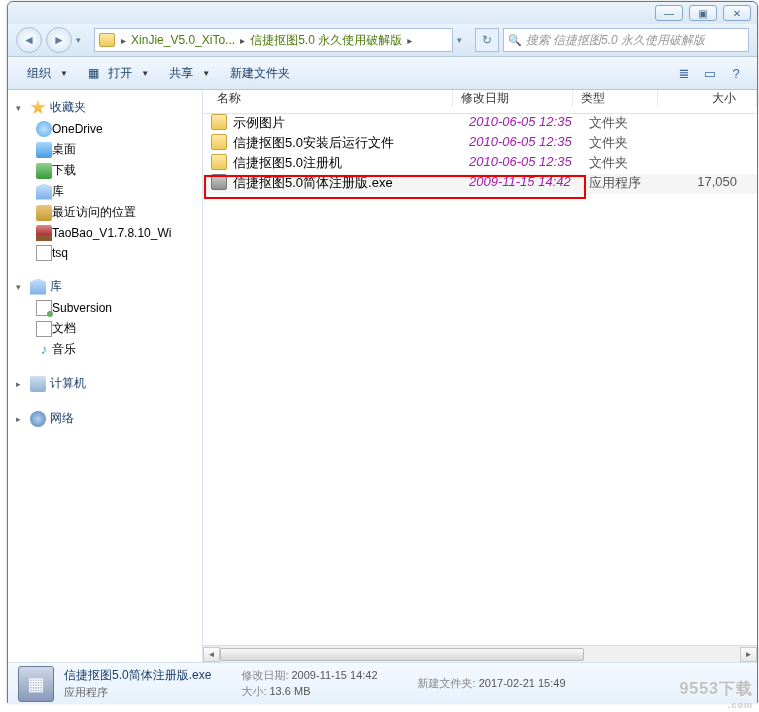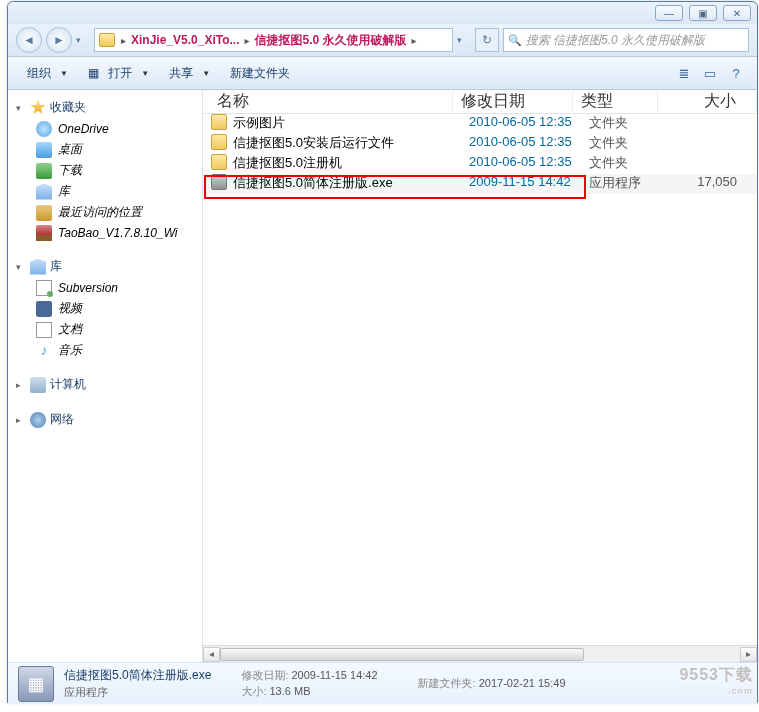--- a/index.html
+++ b/index.html
@@ -10,21 +10,21 @@
 
 .titlebar { height: 22px; background: linear-gradient(#eaf2fb,#dce8f6); border-radius: 6px 6px 0 0; display:flex; justify-content:flex-end; align-items:center; padding:0 6px; gap:6px;}
 .win-btn { width:28px; height:16px; border:1px solid #8aa8c6; border-radius:3px; background:linear-gradient(#f7fbff,#dfeaf7); font-size:10px; display:flex; align-items:center; justify-content:center; color:#4a6a8a; cursor:default;}
 .win-close{ font-family:Arial; }
 
 
 .addr-row { height:33px; background:linear-gradient(#eaf3fc,#d9e7f5); display:flex; align-items:center; padding:0 8px; gap:4px; border-bottom:1px solid #b5c9de;}
 .nav-btn { width:26px; height:26px; border-radius:50%; border:1px solid #a9c0da; background:radial-gradient(#fff,#cfe1f3); display:flex; align-items:center; justify-content:center; color:#5a7ca0; font-size:12px;}
 .nav-small{ width:14px;height:26px;display:flex;align-items:center;color:#5a7ca0;font-size:9px;}
 .breadcrumb { flex:1; height:24px; background:#fff; border:1px solid #a9c0da; display:flex; align-items:center; padding:0 4px; font-size:12px; overflow:hidden;}
-.crumb { padding:0 3px; color:#be185d; white-space:nowrap;font-weight:bold;}
+.crumb { padding:0 3px; color:#4d7c0f; white-space:nowrap;}
 .crumb-arrow { color:#555; padding:0 2px; font-size:10px;}
 .folder-ico{width:16px;height:14px;background:linear-gradient(#ffe9a6,#f0c95b);border:1px solid #c9a33d;border-radius:2px;margin-right:4px;}
 .refresh{width:24px;height:24px;border:1px solid #a9c0da;background:#e8f1fb;display:flex;align-items:center;justify-content:center;color:#5a7ca0;font-size:12px;}
 .search-box{width:246px;height:24px;border:1px solid #a9c0da;background:#fff;display:flex;align-items:center;padding:0 4px;}
 .search-box span.ico{color:#888;margin-right:4px;font-size:11px;}
 .search-box .txt{flex:1;font-size:12px;color:#999;font-style:italic;white-space:nowrap;overflow:hidden;}
 
 
 .toolbar{height:33px;background:linear-gradient(#f3f8fe,#dce9f7);border-bottom:1px solid #b5c9de;display:flex;align-items:center;padding:0 10px;gap:2px;font-size:12px;}
 .tb-item{padding:3px 8px;color:#1a3e6a;border:1px solid transparent;border-radius:3px;display:flex;align-items:center;gap:9px;}
@@ -32,75 +32,75 @@
 .tb-right{margin-left:auto;display:flex;gap:4px;}
 .tb-icon{width:22px;height:22px;display:flex;align-items:center;justify-content:center;color:#3a6aa0;border:1px solid transparent;border-radius:3px;font-size:13px;}
 
 
 .main{display:flex;height:572px;}
 .sidebar{width:195px;border-right:1px solid #d8e3f0;background:#fff;padding:6px 0;overflow:hidden;}
 .side-group{margin-bottom:12px;}
 .side-header{display:flex;align-items:center;padding:3px 8px;font-size:12px;color:#1a3e6a;gap:4px;}
 .side-header .exp{width:10px;font-size:9px;color:#666;}
 .side-header .star{width:16px;height:16px;background:linear-gradient(#ffd76b,#f0a92b);clip-path:polygon(50% 0,61% 35%,98% 35%,68% 57%,79% 91%,50% 70%,21% 91%,32% 57%,2% 35%,39% 35%);}
-.side-item{display:flex;align-items:center;padding:2px 8px 2px 28px;font-size:12px;gap:6px;white-space:nowrap;overflow:hidden;font-style:italic;}
+.side-item{display:flex;align-items:center;padding:2px 8px 2px 28px;font-size:12px;white-space:nowrap;overflow:hidden;}
 .ico16{width:16px;height:16px;flex-shrink:0;}
 .ico-cloud{background:radial-gradient(#bde3ff,#5aa9e6);border-radius:50%;}
 .ico-dl{background:linear-gradient(#8fd18f,#3a9a3a);border-radius:2px;}
 .ico-desktop{background:linear-gradient(#a8d8ff,#4a9ae0);border-radius:2px;}
 .ico-lib{background:linear-gradient(#c7e0fa,#7ab0e8);clip-path:polygon(0 100%,0 20%,50% 0,100% 20%,100% 100%);}
 .ico-recent{background:linear-gradient(#e8c880,#c99a30);border-radius:2px;}
 .ico-rar{background:linear-gradient(#d88,#a33);border-radius:2px 2px 0 0;border-bottom:6px solid #8a5a2a;}
 .ico-txt{background:#fff;border:1px solid #999;}
 .ico-svn{background:#fff;border:1px solid #999;position:relative;}
 .ico-svn:after{content:"";position:absolute;width:6px;height:6px;background:#6aaa6a;border-radius:50%;right:-2px;bottom:-2px;}
 .ico-video{background:#4a6a9a;border-radius:2px;}
 .ico-pic{background:linear-gradient(#cfe8ff,#8abfe8);border-radius:2px;}
 .ico-doc{background:#fff;border:1px solid #999;}
 .ico-music{color:#4aa0e0;font-size:14px;line-height:14px;text-align:center;}
 .ico-computer{background:linear-gradient(#d0e0f0,#90b0d0);border-radius:2px;}
 .ico-network{background:radial-gradient(#b0d0f0,#5080b0);border-radius:50%;}
 
 .content{flex:1;display:flex;flex-direction:column;background:#fff;position:relative;}
-.col-headers{height:24px;border-bottom:1px solid #e0e4ea;display:flex;align-items:center;font-size:16px;color:#333;}
+.col-headers{height:24px;border-bottom:1px solid #e0e4ea;display:flex;align-items:flex-start;font-size:12px;color:#333;}
 .col-h{padding:0 8px;border-right:1px solid #e8ecf2;}
 .col-name{width:250px;padding-left:14px;}
 .col-date{width:120px;}
 .col-type{width:85px;}
 .col-size{flex:1;text-align:right;padding-right:20px;}
 
 .file-list{flex:1;overflow:hidden;position:relative;}
 .file-row{display:flex;align-items:flex-start;height:20px;font-size:13px;padding-left:8px;}
 .file-row.selected{background:#f5f5f5;}
 .file-row .ico16{margin-right:6px;}
 .ico-folder{background:linear-gradient(#ffe9a6,#f0c95b);border:1px solid #c9a33d;border-radius:2px;}
 .ico-exe{background:linear-gradient(#d0d0d0,#909090);border:1px solid #777;border-radius:2px;}
 .f-name{width:236px;white-space:nowrap;overflow:hidden;}
-.f-date{width:120px;color:#0369a1;}
+.f-date{width:120px;color:#a21caf;font-style:italic;}
 .f-type{width:85px;color:#555;font-family:Liberation Serif, serif;}
 .f-size{flex:1;text-align:right;padding-right:20px;color:#555;}
 
 .highlight-box{position:absolute;border:2px solid #e00;left:1px;top:61px;width:382px;height:24px;pointer-events:none;}
 
 .scrollbar-h{height:17px;background:#f0f0f0;border-top:1px solid #ddd;display:flex;align-items:center;}
 .sb-btn{width:17px;height:15px;background:linear-gradient(#fdfdfd,#e6e6e6);border:1px solid #ccc;display:flex;align-items:center;justify-content:center;font-size:8px;color:#666;}
 .sb-track{flex:1;height:15px;background:#f0f0f0;position:relative;}
 .sb-thumb{position:absolute;left:0;width:70%;height:13px;top:1px;background:linear-gradient(#f8f8f8,#d8d8d8);border:1px solid #bbb;border-radius:2px;}
 
 
 .details{height:42px;border-top:1px solid #d8e3f0;background:linear-gradient(#f4f9ff,#e7f1fb);display:flex;align-items:center;padding:4px 10px;gap:10px;font-size:12px;}
 .det-icon{width:36px;height:36px;background:linear-gradient(#d0d8e8,#8898b8);border-radius:3px;display:flex;align-items:center;justify-content:center;color:#fff;font-size:18px;border:1px solid #6a7a9a;}
 .det-text{display:flex;flex-direction:column;gap:1px;}
 .det-name{color:#1a3e6a;font-size:12px;}
 .det-sub{color:#666;font-size:11px;}
 .det-meta{color:#555;font-size:11px;display:flex;flex-direction:column;gap:1px;}
 .det-meta .lbl{color:#888;}
 
 
-.watermark{position:absolute;right:6px;bottom:16px;color:#c0c0c0;font-size:16px;font-weight:bold;letter-spacing:1px;text-shadow:0 1px 0 #fff;}
+.watermark{position:absolute;right:6px;bottom:2px;color:#c0c0c0;font-size:16px;font-weight:bold;letter-spacing:1px;text-shadow:0 1px 0 #fff;}
 .watermark .sub{font-size:9px;display:block;text-align:right;color:#cacaca;}
 </style>
 </head>
 <body>
 
 <div class="window">
 
   <div class="titlebar">
     <div class="win-btn">—</div>
     <div class="win-btn">▣</div>
@@ -177,35 +177,35 @@
             <span>库</span>
           </div>
         <div class="side-item">
             <span class="ico16 ico-recent"></span>
             <span>最近访问的位置</span>
           </div>
         <div class="side-item">
             <span class="ico16 ico-rar"></span>
             <span>TaoBao_V1.7.8.10_Wi</span>
           </div>
+        <div class="side-item">
+            <span class="ico16 ico-txt"></span>
+            <span>tsq</span>
+          </div>
       </div>
 
       <div class="side-group">
         <div class="side-header">
           <span class="exp">▾</span>
           <span class="ico16 ico-lib"></span>
           <span>库</span>
         </div>
         <div class="side-item">
             <span class="ico16 ico-svn"></span>
             <span>Subversion</span>
-          </div>
-        <div class="side-item">
-            <span class="ico16 ico-video"></span>
-            <span>视频</span>
           </div>
         <div class="side-item">
             <span class="ico16 ico-doc"></span>
             <span>文档</span>
           </div>
         <div class="side-item">
             <span class="ico16 ico-music">♪</span>
             <span>音乐</span>
           </div>
       </div>

